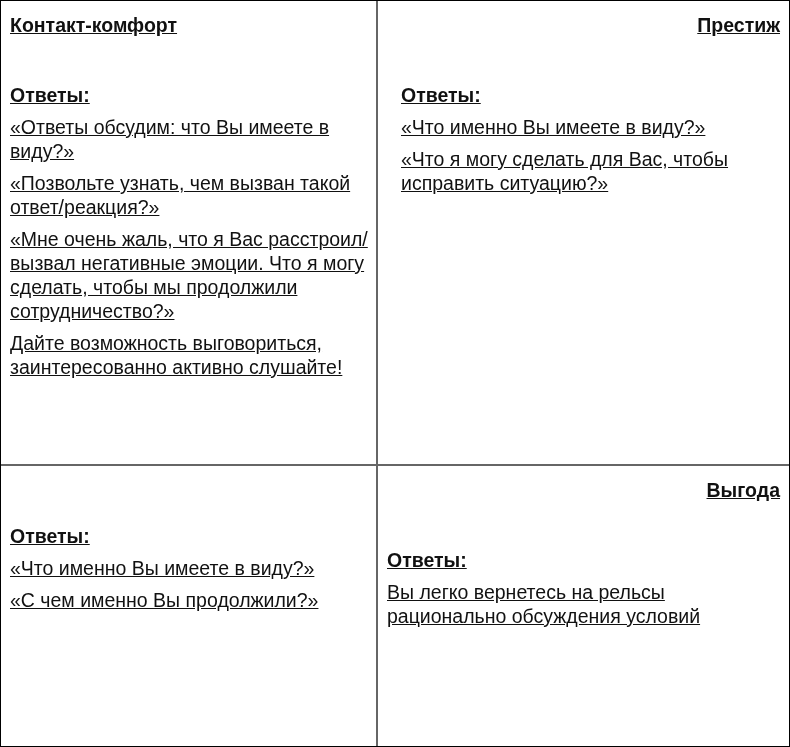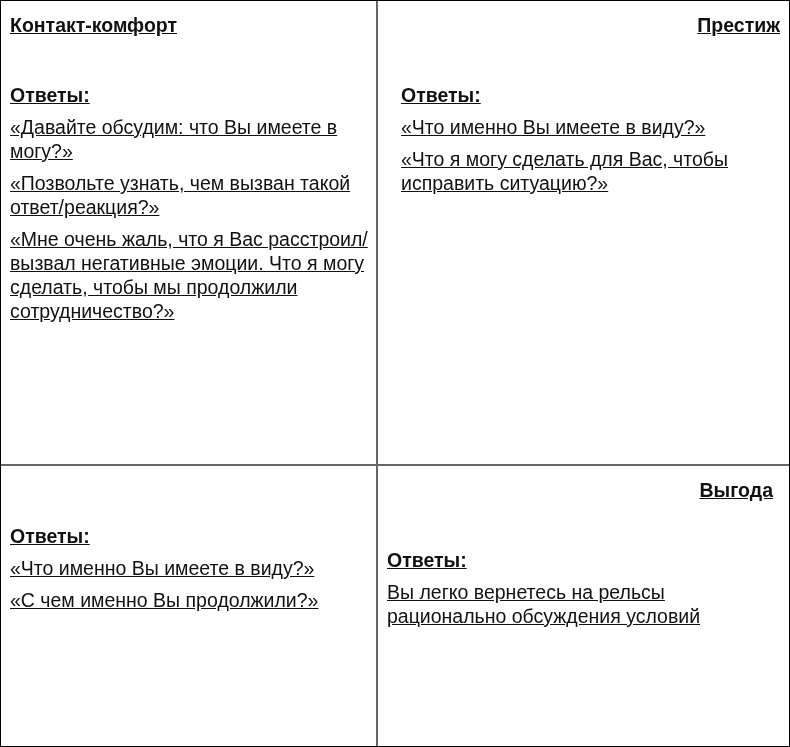--- a/index.html
+++ b/index.html
@@ -18,37 +18,38 @@
     .cell {
       position: relative;
       box-sizing: border-box;
       padding: 12px 8px 0 9px;
       font-size: 19.5px;
       line-height: 24px;
     }
     .cell.tl { border-right: 2px solid #666666; border-bottom: 2px solid #666666; }
     .cell.tr { border-bottom: 2px solid #666666; padding-left: 23px; padding-right: 9px; }
     .cell.bl { border-right: 2px solid #666666; }
-    .cell.br { padding-left: 9px; padding-right: 16px; }
+    .cell.br { padding-left: 9px; padding-right: 9px; }
     .title { font-weight: bold; font-size: 19.5px; margin: 0; height: 24px; }
     .right .title { text-align: right; }
     .answers-label { font-weight: bold; margin-top: 46px; margin-bottom: 8px; }
     .item { margin: 0 0 8px 0; }
   </style>
 </head>
 <body>
 
 <div class="grid">
 
   <div class="cell tl">
     <p class="title">Контакт-комфорт</p>
     <p class="answers-label">Ответы:</p>
-    <p class="item">«Давайте обсудим: что Вы имеете в могу?»</p>
+    <p class="item">«Ответы обсудим: что Вы имеете в виду?»</p>
     <p class="item">«Позвольте узнать, чем вызван такой ответ/реакция?»</p>
     <p class="item">«Мне очень жаль, что я Вас расстроил/вызвал негативные эмоции. Что я могу сделать, чтобы мы продолжили сотрудничество?»</p>
+    <p class="item">Дайте возможность выговориться, заинтересованно активно слушайте!</p>
   </div>
 
   <div class="cell tr right">
     <p class="title">Престиж</p>
     <p class="answers-label">Ответы:</p>
     <p class="item">«Что именно Вы имеете в виду?»</p>
     <p class="item">«Что я могу сделать для Вас, чтобы исправить ситуацию?»</p>
   </div>
 
   <div class="cell bl">

